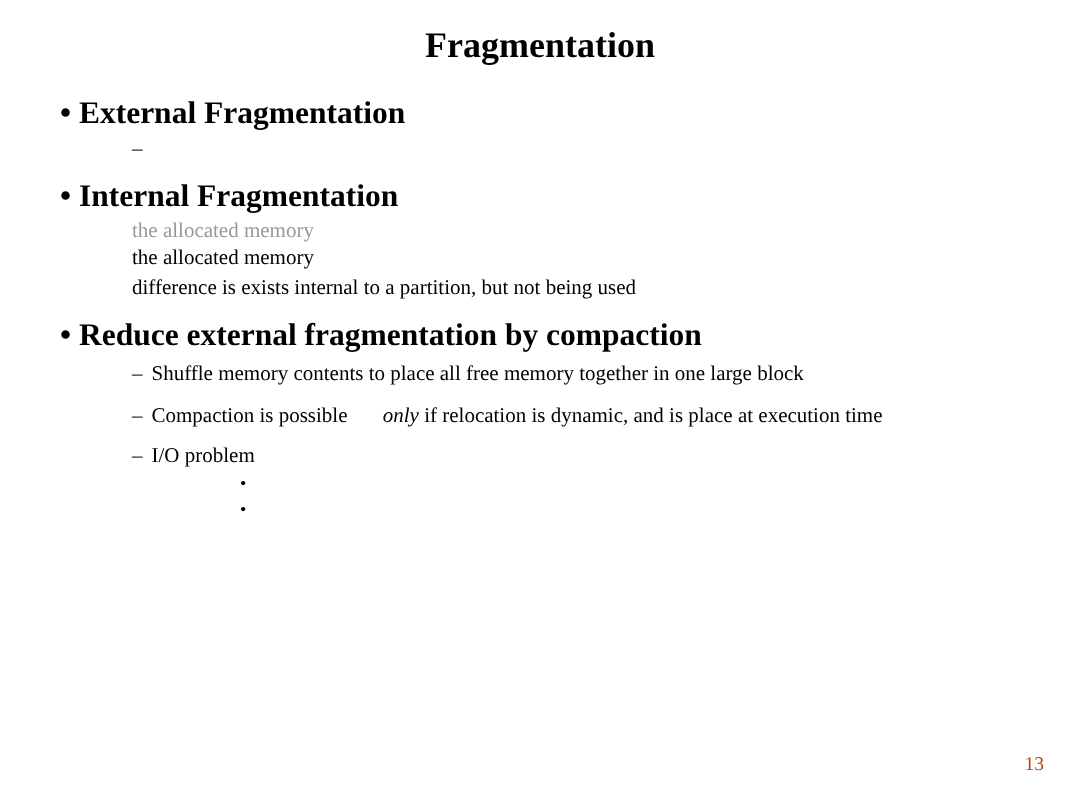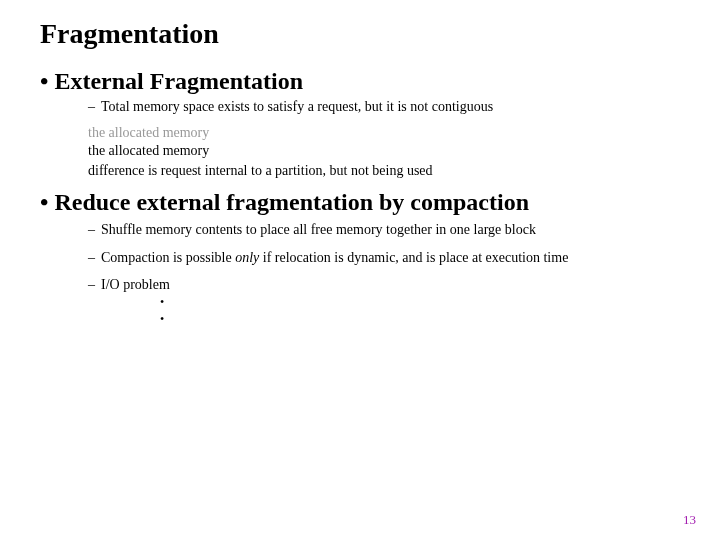--- a/index.html
+++ b/index.html
@@ -20,32 +20,33 @@
     }
 
     .slide-container {
       width: 720px;
       height: 540px;
       padding: 18px 40px 20px 40px;
       position: relative;
     }
 
     .slide-title {
-      font-size: 28px;
+      text-align: center;
+      font-size: 24px;
       font-weight: bold;
       margin-bottom: 18px;
       font-family: "Times New Roman", Times, serif;
     }
 
     .section {
       margin-bottom: 10px;
     }
 
     .bullet-main {
-      font-size: 24px;
+      font-size: 21px;
       font-weight: bold;
       margin-bottom: 4px;
       display: flex;
       align-items: baseline;
       gap: 6px;
     }
 
     .sub-bullet {
       margin-left: 48px;
       font-size: 14px;
@@ -68,20 +69,21 @@
       gap: 5px;
     }
 
     .sub-sub-dot {
       font-size: 12px;
     }
 
     .italic-only {
       font-style: italic;
       font-weight: normal;
+      margin-left: 20px;
     }
 
     .bold-text {
       font-weight: bold;
     }
 
     .section-compaction {
       margin-bottom: 8px;
     }
 
@@ -97,24 +99,24 @@
       gap: 6px;
       line-height: 1.4;
     }
 
     .sub-bullet-text {
       flex: 1;
     }
 
     .page-number {
       position: absolute;
-      bottom: 12px;
+      bottom: 23px;
       right: 24px;
       font-size: 13px;
-      color: #a21caf;
+      color: #c2410c;
     }
 
     .internal-overlap {
       position: relative;
       height: 36px;
       margin-left: 48px;
       margin-bottom: 2px;
     }
 
     .overlap-behind {
@@ -141,32 +143,34 @@
 <div class="slide-container">
 
   <div class="slide-title">Fragmentation</div>
 
   <div class="section">
     <div class="bullet-main">
       <span>• External Fragmentation</span>
     </div>
     <div class="sub-bullet">
       <span class="sub-bullet-dash">–</span>
-      <span>Total memory space exists to satisfy a request, but it is not contiguous</span>
     </div>
   </div>
 
   <div class="section">
+    <div class="bullet-main">
+      <span>• Internal Fragmentation</span>
+    </div>
 
     <div class="internal-overlap">
       <span class="overlap-behind" style="color:#999;">the allocated memory</span>
       <span class="overlap-front">the allocated memory</span>
     </div>
     <div class="sub-bullet" style="margin-top:2px;">
-      <span>difference is request internal to a partition, but not being used</span>
+      <span>difference is exists internal to a partition, but not being used</span>
     </div>
   </div>
 
   <div class="section section-compaction">
     <div class="bullet-main">
       <span>• Reduce external fragmentation by <span class="bold-text">compaction</span></span>
     </div>
 
     <div class="sub-bullet-block">
       <div class="sub-bullet-line">

